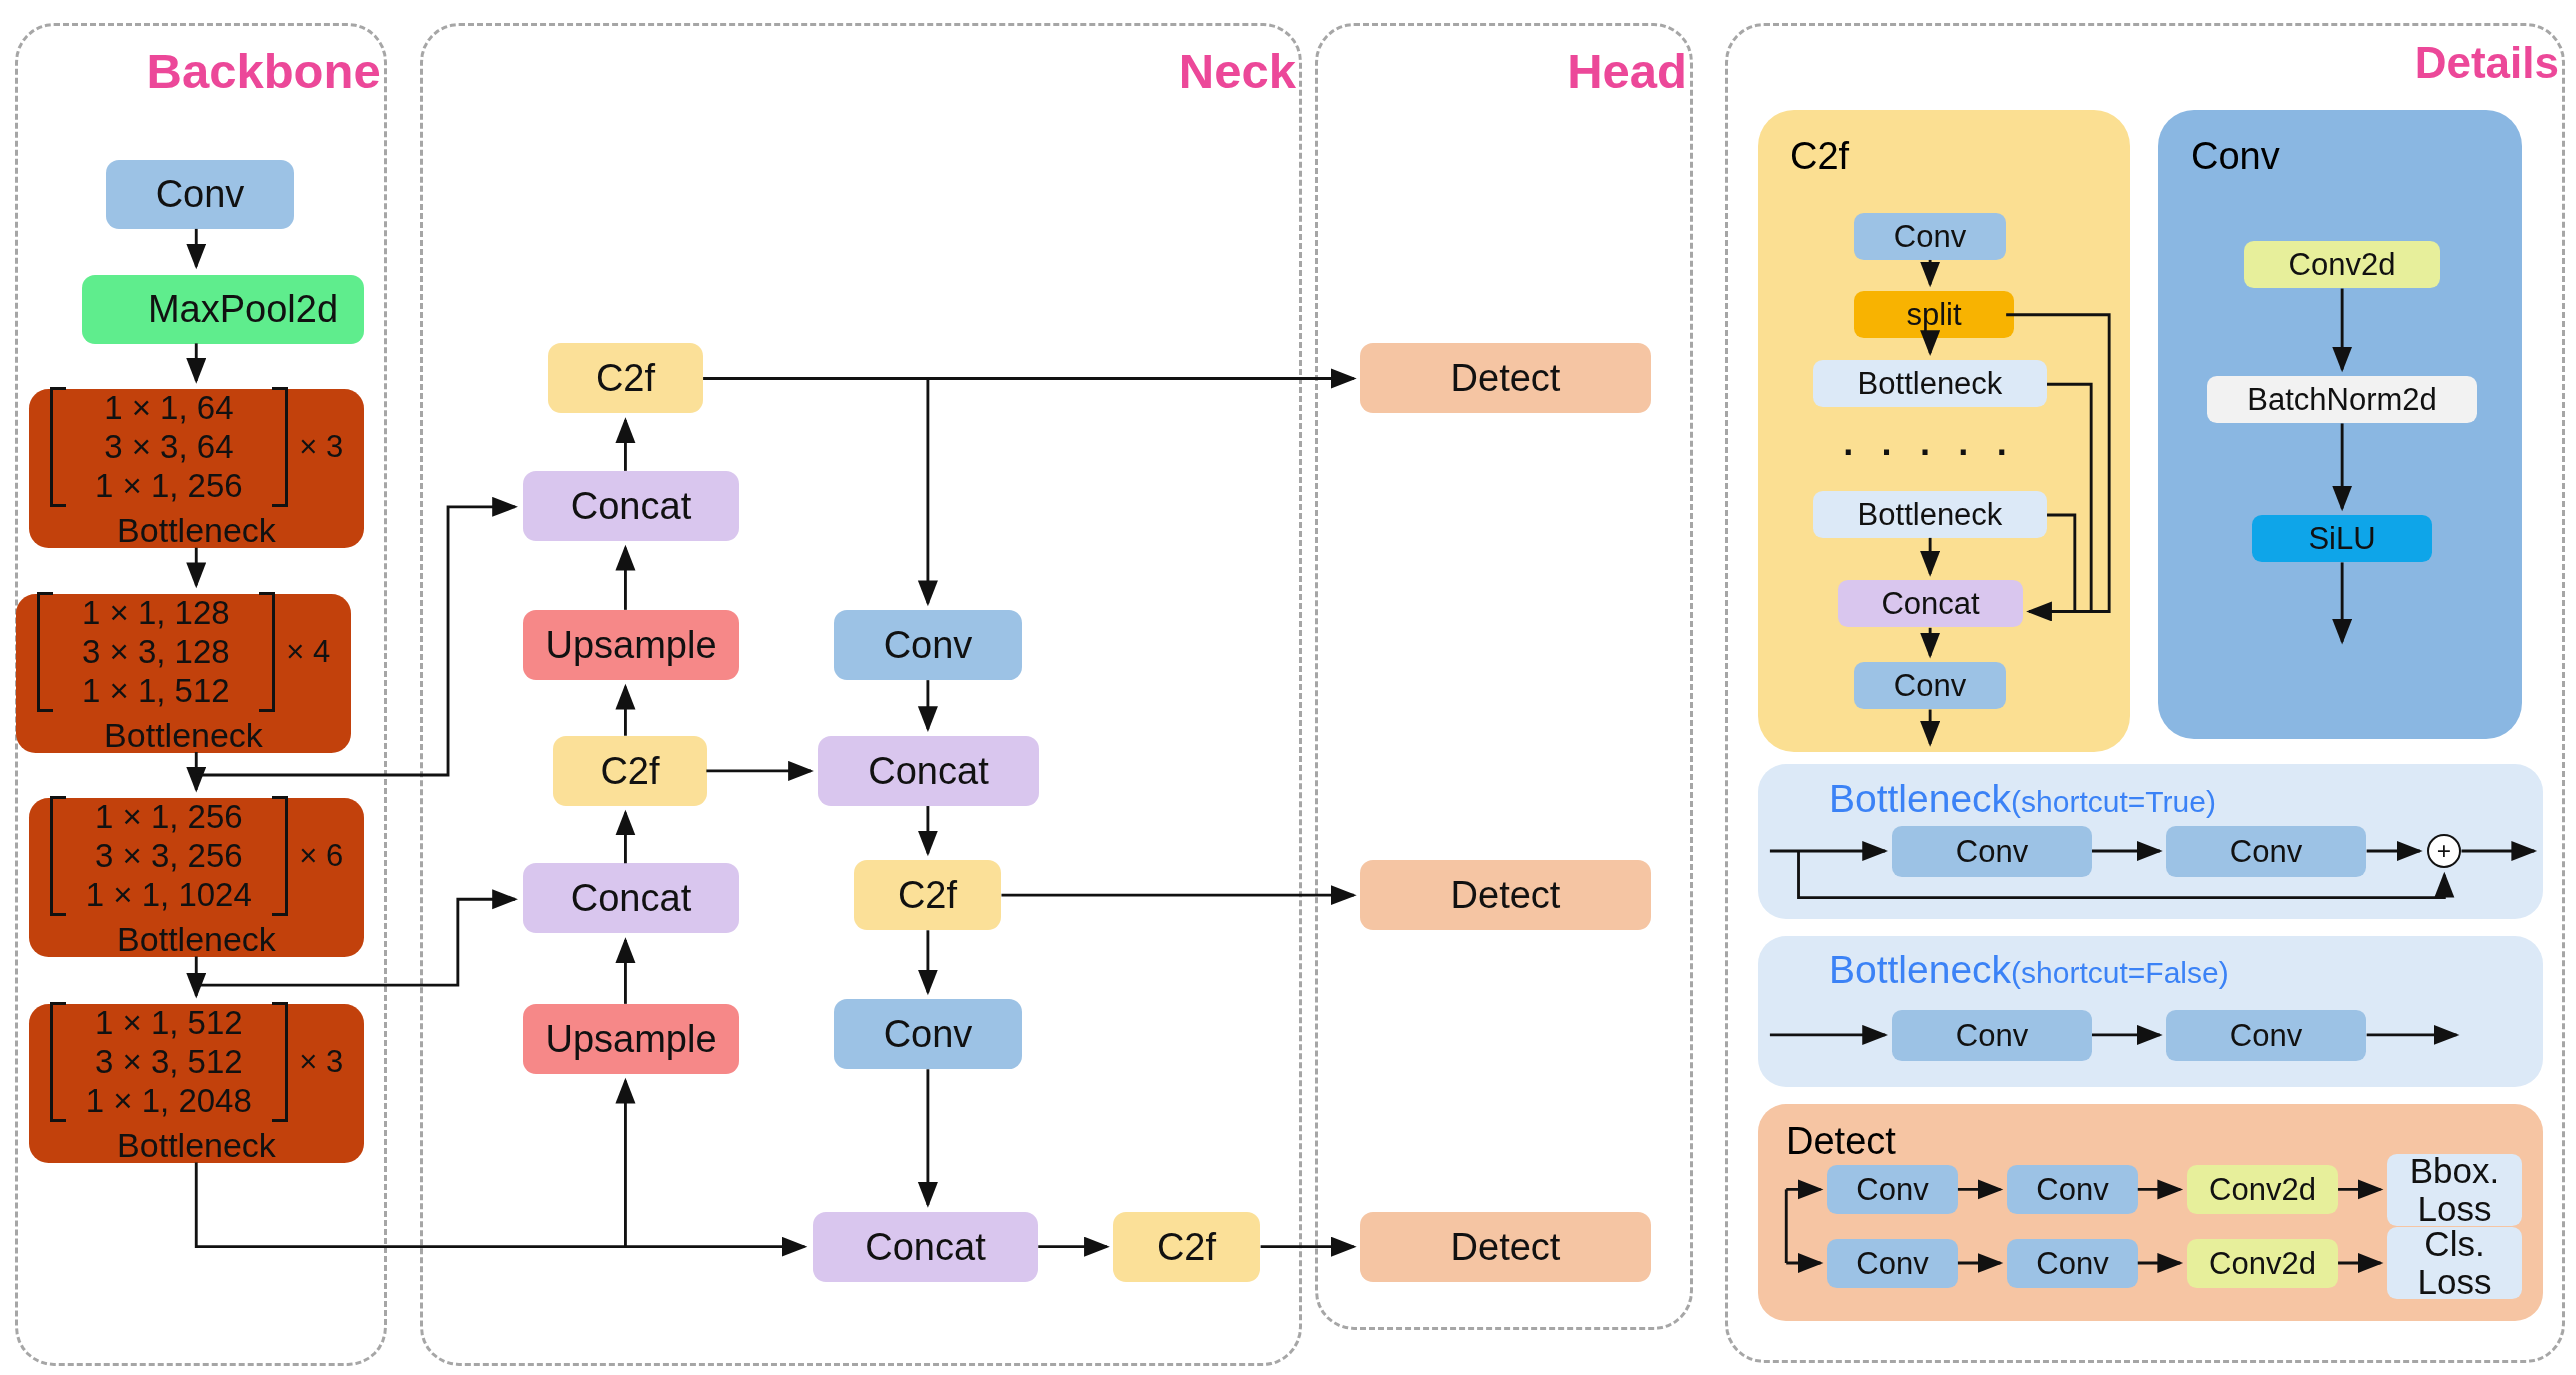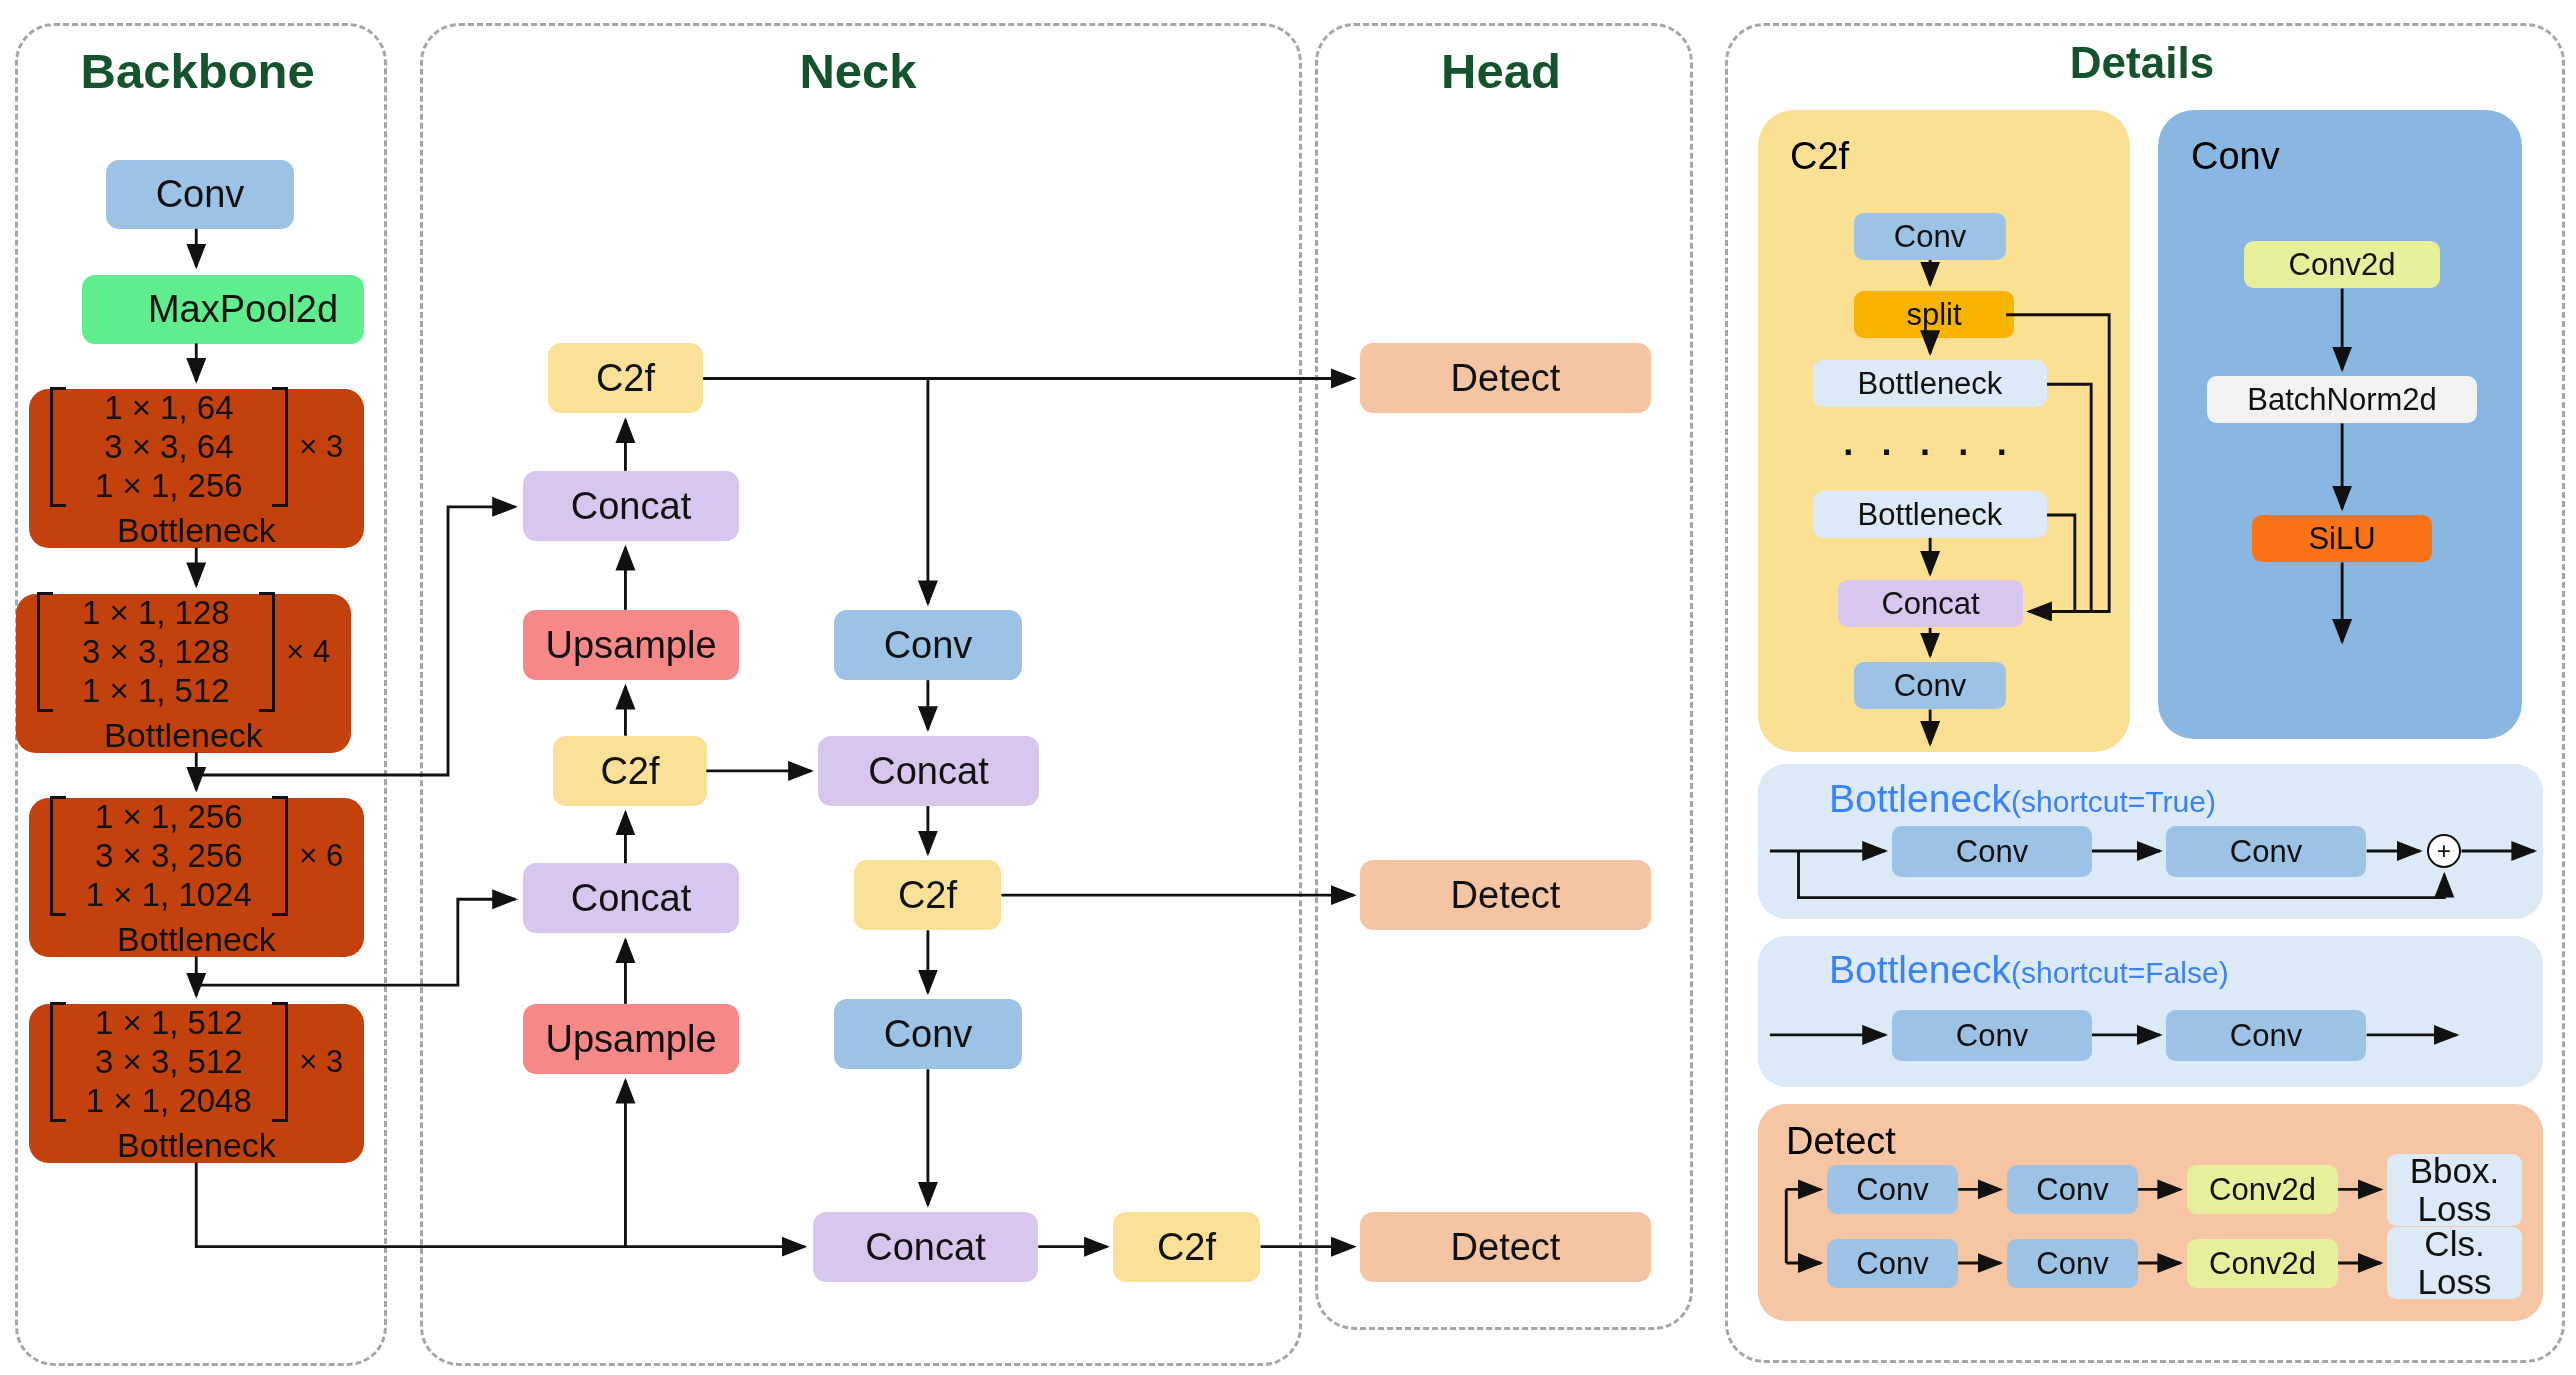--- a/index.html
+++ b/index.html
@@ -1,35 +1,35 @@
 <!DOCTYPE html>
 <html style="font-size:13px"><head>
 <meta charset="utf-8">
 <style>
   html,body{margin:0;padding:0;background:#ffffff;}
   #canvas{
     position:relative;width:2576px;height:1375px;background:#ffffff;overflow:hidden;
     font-family:"Liberation Sans", sans-serif;color:#111;
   }
   .panel{position:absolute;border:3.3px dashed #a6a6a6;border-radius:39px;}
-  .ptitle{position:absolute;font-weight:bold;text-align:center;font-size:49px;color:#14532d;}
+  .ptitle{position:absolute;font-weight:bold;text-align:right;font-size:49px;color:#ec4899;}
   .box{position:absolute;display:flex;align-items:center;justify-content:center;
        border-radius:13px;font-size:38px;color:#111;text-align:center;}
   .sm{font-size:31px;border-radius:9.8px;}
   .blue{background:#9cc2e5;}
   .green{background:#5fed8d;padding-left:40px;}
   .lblue{background:#dce9f7;}
   .yellow{background:#fbe098;}
   .purple{background:#d9c6ee;}
   .red{background:#f68888;}
   .peach{background:#f5c5a3;}
   .orange{background:#f8b301;}
   .ygreen{background:#e7ef9b;}
   .whitebox{background:#f2f2f2;}
-  .tan{background:#f97316;}
+  .tan{background:#0ea5e9;}
   .subpanel{position:absolute;border-radius:36px;}
   .subtitle{position:absolute;font-size:38px;color:#000;}
   .mblock{position:absolute;background:#c2410c;border-radius:19.6px;
           display:flex;flex-direction:column;align-items:center;justify-content:center;}
   .mrow-wrap{display:flex;align-items:stretch;}
   .bracket-l{width:13px;border-left:3.3px solid #111;border-top:3.3px solid #111;border-bottom:3.3px solid #111;}
   .bracket-r{width:13px;border-right:3.3px solid #111;border-top:3.3px solid #111;border-bottom:3.3px solid #111;}
   .mrows{text-align:center;font-size:33px;line-height:1.18;padding:1.6px 13px;min-width:180px;}
   .mult{font-size:31px;margin-left:11.4px;align-self:center;}
   .mlabel{font-size:34px;margin-top:3.3px;}

